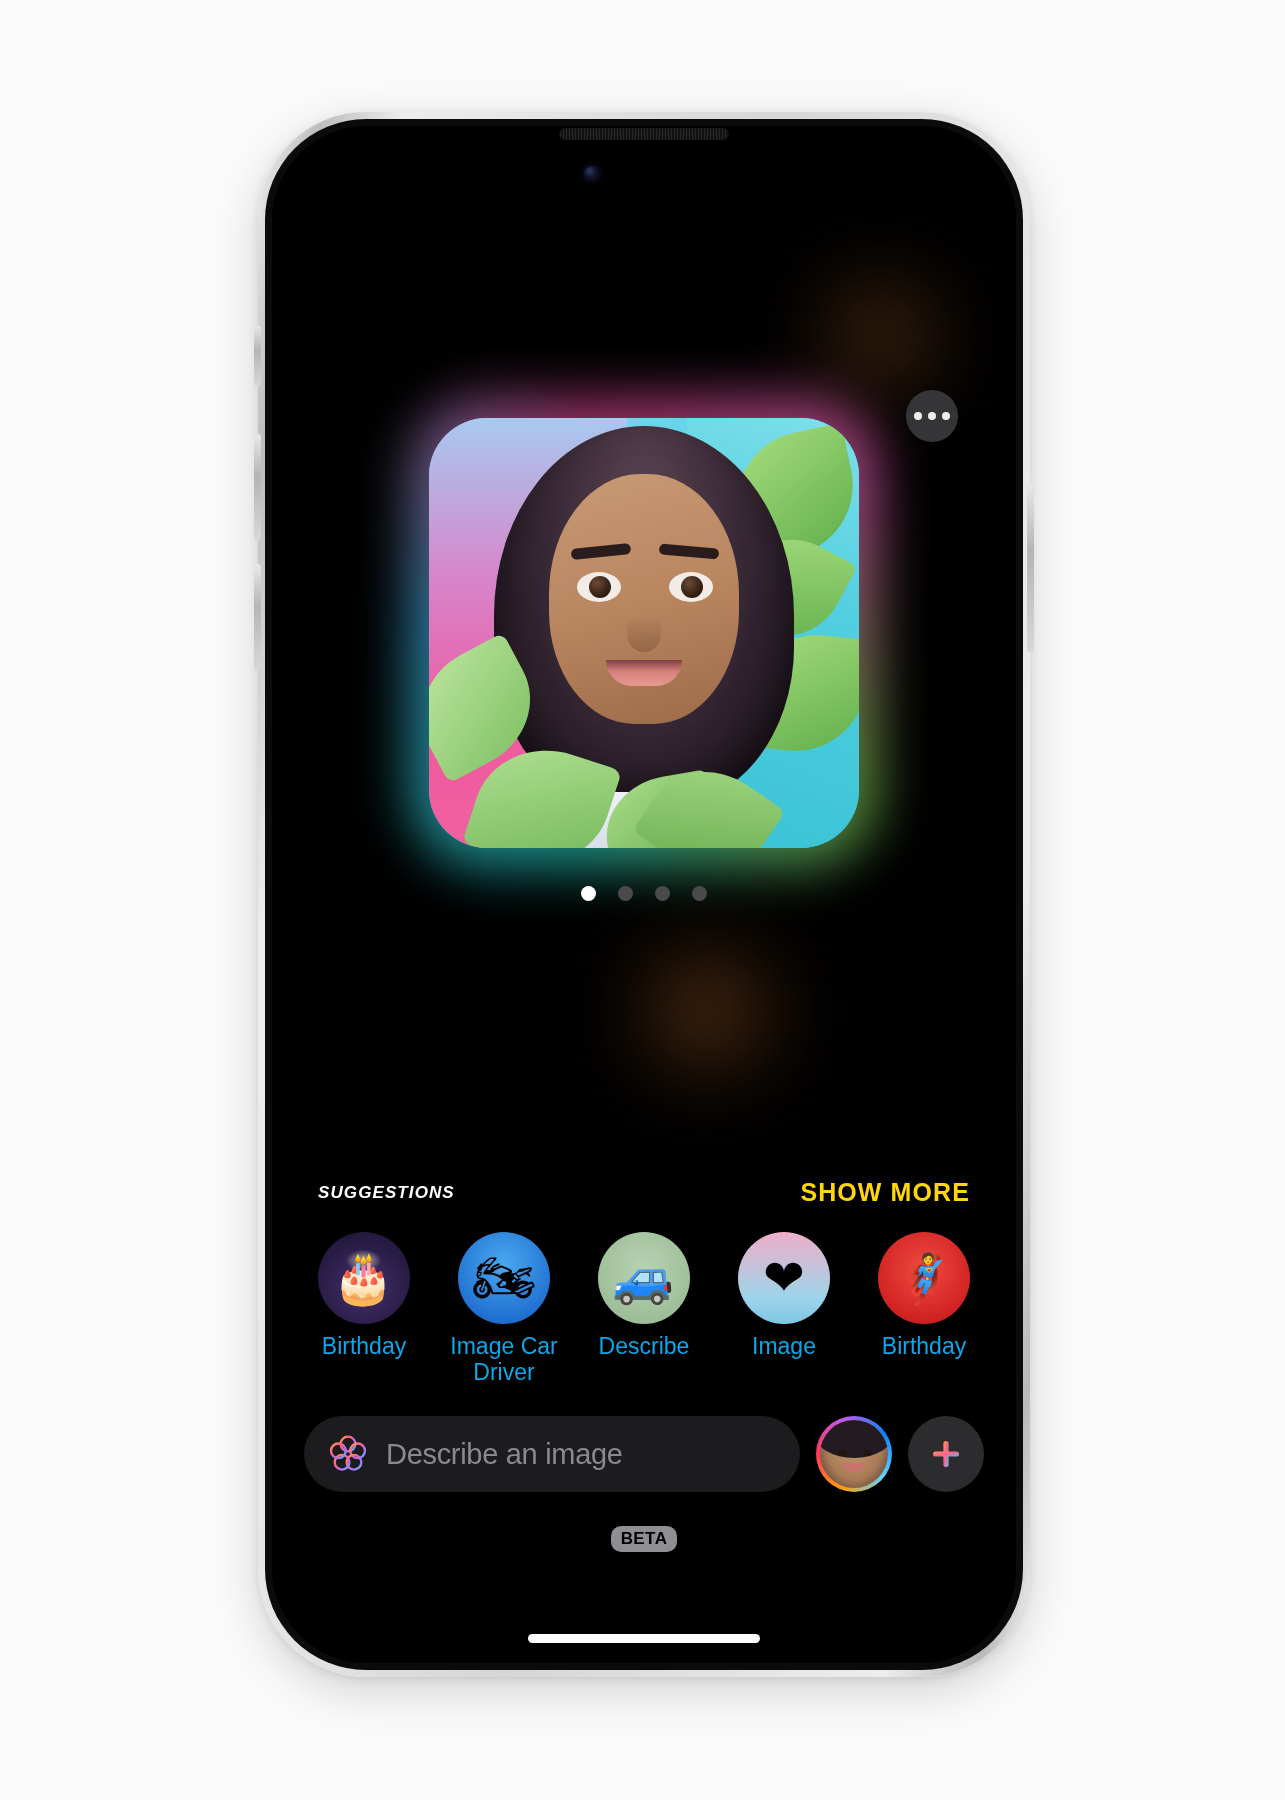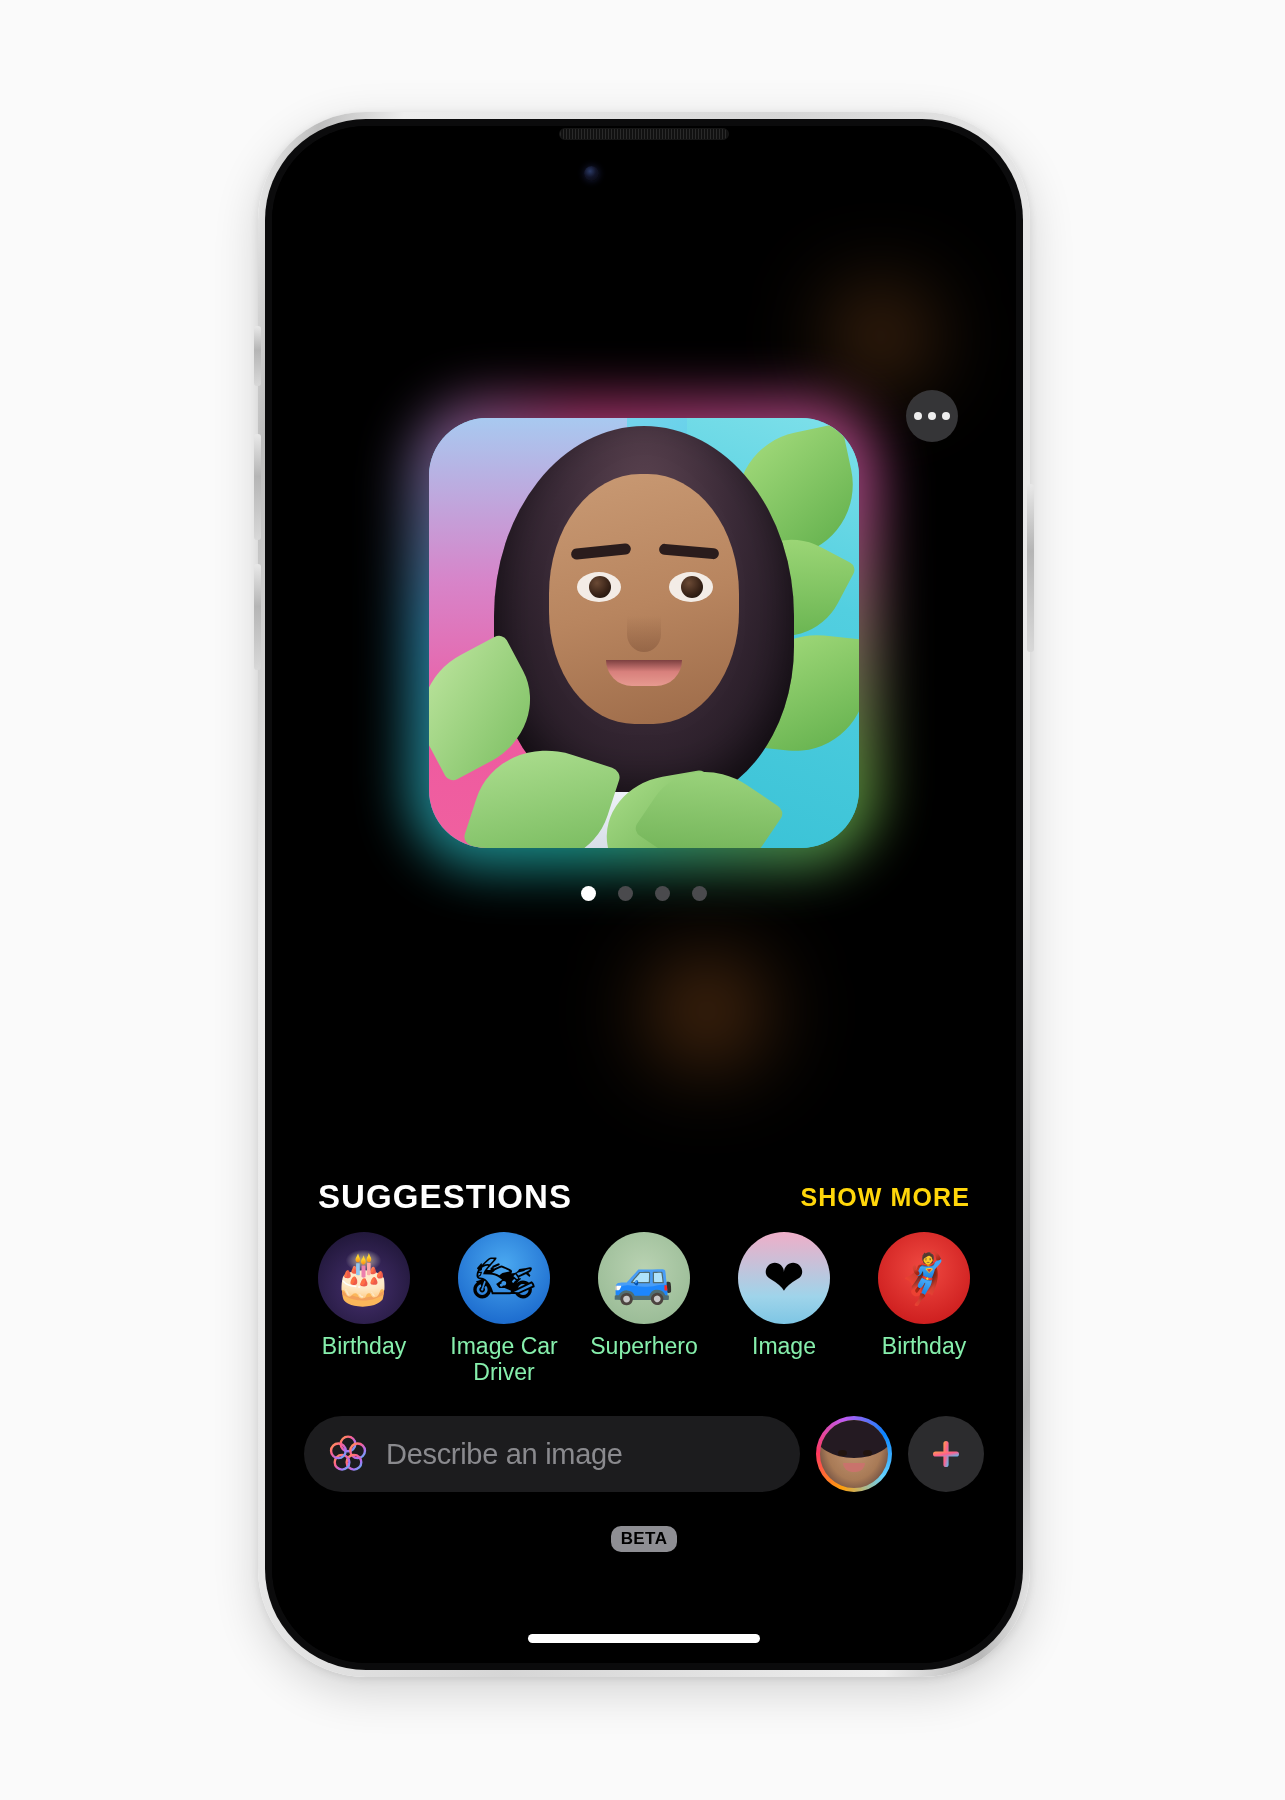--- a/index.html
+++ b/index.html
@@ -197,36 +197,36 @@
   }
   .dots span { width: 15px; height: 15px; border-radius: 50%; background: #4a4a4d; display:block; cursor:pointer; }
   .dots span.on { background: #fff; }
 
   
   .sugg-head {
     position: absolute; left: 46px; right: 46px; top: 1052px;
     display: flex; align-items: center; justify-content: space-between;
     z-index: 5;
   }
-  .sugg-title { color: #fff; font-size: 33px; letter-spacing: 1.1px; font-weight: bold; }
+  .sugg-title { color: #fff; font-size: 17px; letter-spacing: 1.1px; font-weight: bold; font-style: italic; }
   .sugg-more { color: #FFD60A; font-size: 25px; letter-spacing: 1.1px; font-weight: bold; cursor: pointer; }
 
   .sugg-row {
     position: absolute; left: 34px; right: 34px; top: 1106px;
     display: flex; justify-content: space-between; z-index: 5;
   }
   .sugg {
     width: 116px; display: flex; flex-direction: column; align-items: center; gap: 10px; cursor: pointer;
   }
   .sugg-ico {
     width: 92px; height: 92px; border-radius: 50%;
     display: flex; align-items: center; justify-content: center;
     font-size: 50px; line-height: 1; overflow: hidden;
   }
-  .sugg-lbl { color: #86efac; font-size: 23px; text-align: center; line-height: 1.12; }
+  .sugg-lbl { color: #0ea5e9; font-size: 23px; text-align: center; line-height: 1.12; }
 
   
   .composer {
     position: absolute; left: 32px; right: 32px; top: 1290px;
     display: flex; align-items: center; gap: 16px; z-index: 5;
   }
   .field {
     flex: 1; height: 76px; border-radius: 38px;
     background: #1c1c1e;
     display: flex; align-items: center; gap: 16px;
@@ -348,21 +348,21 @@
             <div class="sugg-lbl">Birthday</div>
           </div>
 
           <div class="sugg">
             <div class="sugg-ico" style="background:radial-gradient(circle at 50% 35%,#4aa8f0,#1f6fd0 75%,#1a5fb8);">🏍</div>
             <div class="sugg-lbl">Image Car Driver</div>
           </div>
 
           <div class="sugg">
             <div class="sugg-ico" style="background:radial-gradient(circle at 50% 40%,#b9d2b2,#9cbd98 75%,#8aae88);">🚙</div>
-            <div class="sugg-lbl">Superhero</div>
+            <div class="sugg-lbl">Describe</div>
           </div>
 
           <div class="sugg">
             <div class="sugg-ico" style="background:linear-gradient(180deg,#efaec8,#9fd4ea 70%,#7ec6e4);">❤</div>
             <div class="sugg-lbl">Image</div>
           </div>
 
           <div class="sugg">
             <div class="sugg-ico" style="background:radial-gradient(circle at 50% 40%,#f04a42,#cf2020 75%,#b81a1a);">🦸</div>
             <div class="sugg-lbl">Birthday</div>

